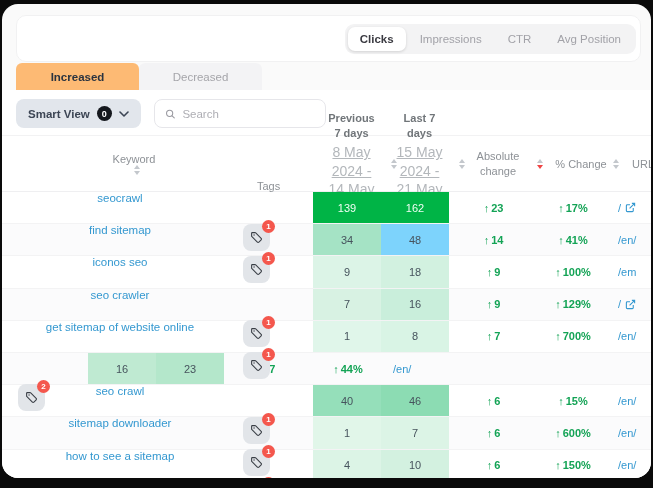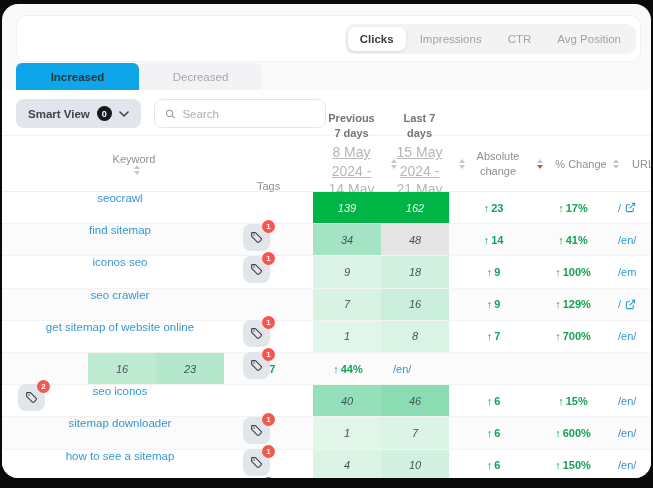--- a/index.html
+++ b/index.html
@@ -31,21 +31,21 @@
   .metric-tab.active {
     background:#fff; color:#3b3b42; font-weight:bold;
     box-shadow:0 1px 3px rgba(0,0,0,.14);
   }
   
   .view-tabs { position:absolute; top:59px; left:14px; display:flex; }
   .vtab {
     width:123px; height:27px; display:flex; align-items:center; justify-content:center;
     font-size:11.5px; border-radius:6px 6px 0 0; cursor:pointer;
   }
-  .vtab.active { background:#0ea5e9; color:#2b3440; font-weight:bold; }
+  .vtab.active { background:#fdba74; color:#2b3440; font-weight:bold; }
   .vtab.inactive { background:#f3f3f5; color:#a5a5aa; }
   
   .content { position:absolute; top:86px; left:0; right:0; bottom:0; background:#fff; }
   .controls { display:flex; align-items:center; gap:13px; padding:9px 14px 7px 14px; }
   .smart-view {
     display:flex; align-items:center; gap:7px; background:#e2e6ec;
     border:none; border-radius:8px; height:29px; padding:0 12px;
     font-size:11.5px; font-weight:bold; color:#3c4554; cursor:pointer;
     font-family:inherit;
   }
@@ -92,21 +92,21 @@
   .kw-link { font-size:11.5px; color:#3498d0; text-decoration:none; cursor:pointer; white-space:nowrap; }
   .tag-btn {
     position:relative; width:27px; height:27px; border-radius:8px; background:#e2e5e9;
     border:none; display:flex; align-items:center; justify-content:center; cursor:pointer;
   }
   .tag-badge {
     position:absolute; top:-4px; right:-5px; min-width:13px; height:13px; padding:0 2px;
     border-radius:7px; background:#f4574d; color:#fff; font-size:8px; font-weight:bold;
     display:flex; align-items:center; justify-content:center;
   }
-  .td-heat { justify-content:center; font-size:11px; color:#46535d;font-style:italic; }
+  .td-heat { justify-content:center; font-size:11px; color:#46535d; }
   .td-change { justify-content:center; font-size:11px; font-weight:bold; color:#13a355; gap:2px; }
   .url-link { font-size:11px; color:#3498d0; text-decoration:none; cursor:pointer; display:flex; align-items:center; gap:4px; white-space:nowrap; }
   .ext-ico { flex:none; }
 </style>
 </head>
 <body>
 
 <div class="card">
 
   <div class="toolbar">
@@ -242,21 +242,21 @@
           <div class="td c-tags">
             <button class="tag-btn" style="display: flex;">
               <svg width="13" height="13" viewBox="0 0 24 24">
                   <path d="M20.59 13.41L10.59 3.41A2 2 0 0 0 9.17 3H4a1 1 0 0 0-1 1v5.17c0 .53.21 1.04.59 1.41l10 10a2 2 0 0 0 2.83 0l4.17-4.17a2 2 0 0 0 0-2.83z" fill="none" stroke="#3a3f46" stroke-width="2"></path>
                   <circle cx="7.5" cy="7.5" r="1.3" fill="#3a3f46"></circle>
                 </svg>
               <span class="tag-badge">1</span>
             </button>
           </div>
           <div class="td c-prev td-heat" style="background: rgb(165, 227, 197); color: rgb(70, 83, 93);">34</div>
-          <div class="td c-last td-heat" style="background: #e5e5e5; color: rgb(70, 83, 93);">48</div>
+          <div class="td c-last td-heat" style="background: #7dd3fc; color: rgb(70, 83, 93);">48</div>
           <div class="td c-abs td-change">
               <span>↑</span>
               <span>14</span>
             </div>
           <div class="td c-pct td-change">
               <span>↑</span>
               <span>41%</span>
             </div>
           <div class="td c-url">
               <a class="url-link">
@@ -375,21 +375,21 @@
             </div>
           <div class="td c-url">
               <a class="url-link">
                 <span>/en/</span>
               </a>
             </div>
         </div>
 
         <div class="tr">
           <div class="td c-keyword">
-              <a class="kw-link">seo iconos</a>
+              <a class="kw-link">seo crawl</a>
             </div>
           <div class="td c-tags">
             <button class="tag-btn" style="display: flex;">
               <svg width="13" height="13" viewBox="0 0 24 24">
                   <path d="M20.59 13.41L10.59 3.41A2 2 0 0 0 9.17 3H4a1 1 0 0 0-1 1v5.17c0 .53.21 1.04.59 1.41l10 10a2 2 0 0 0 2.83 0l4.17-4.17a2 2 0 0 0 0-2.83z" fill="none" stroke="#3a3f46" stroke-width="2"></path>
                   <circle cx="7.5" cy="7.5" r="1.3" fill="#3a3f46"></circle>
                 </svg>
               <span class="tag-badge">1</span>
             </button>
           </div>

